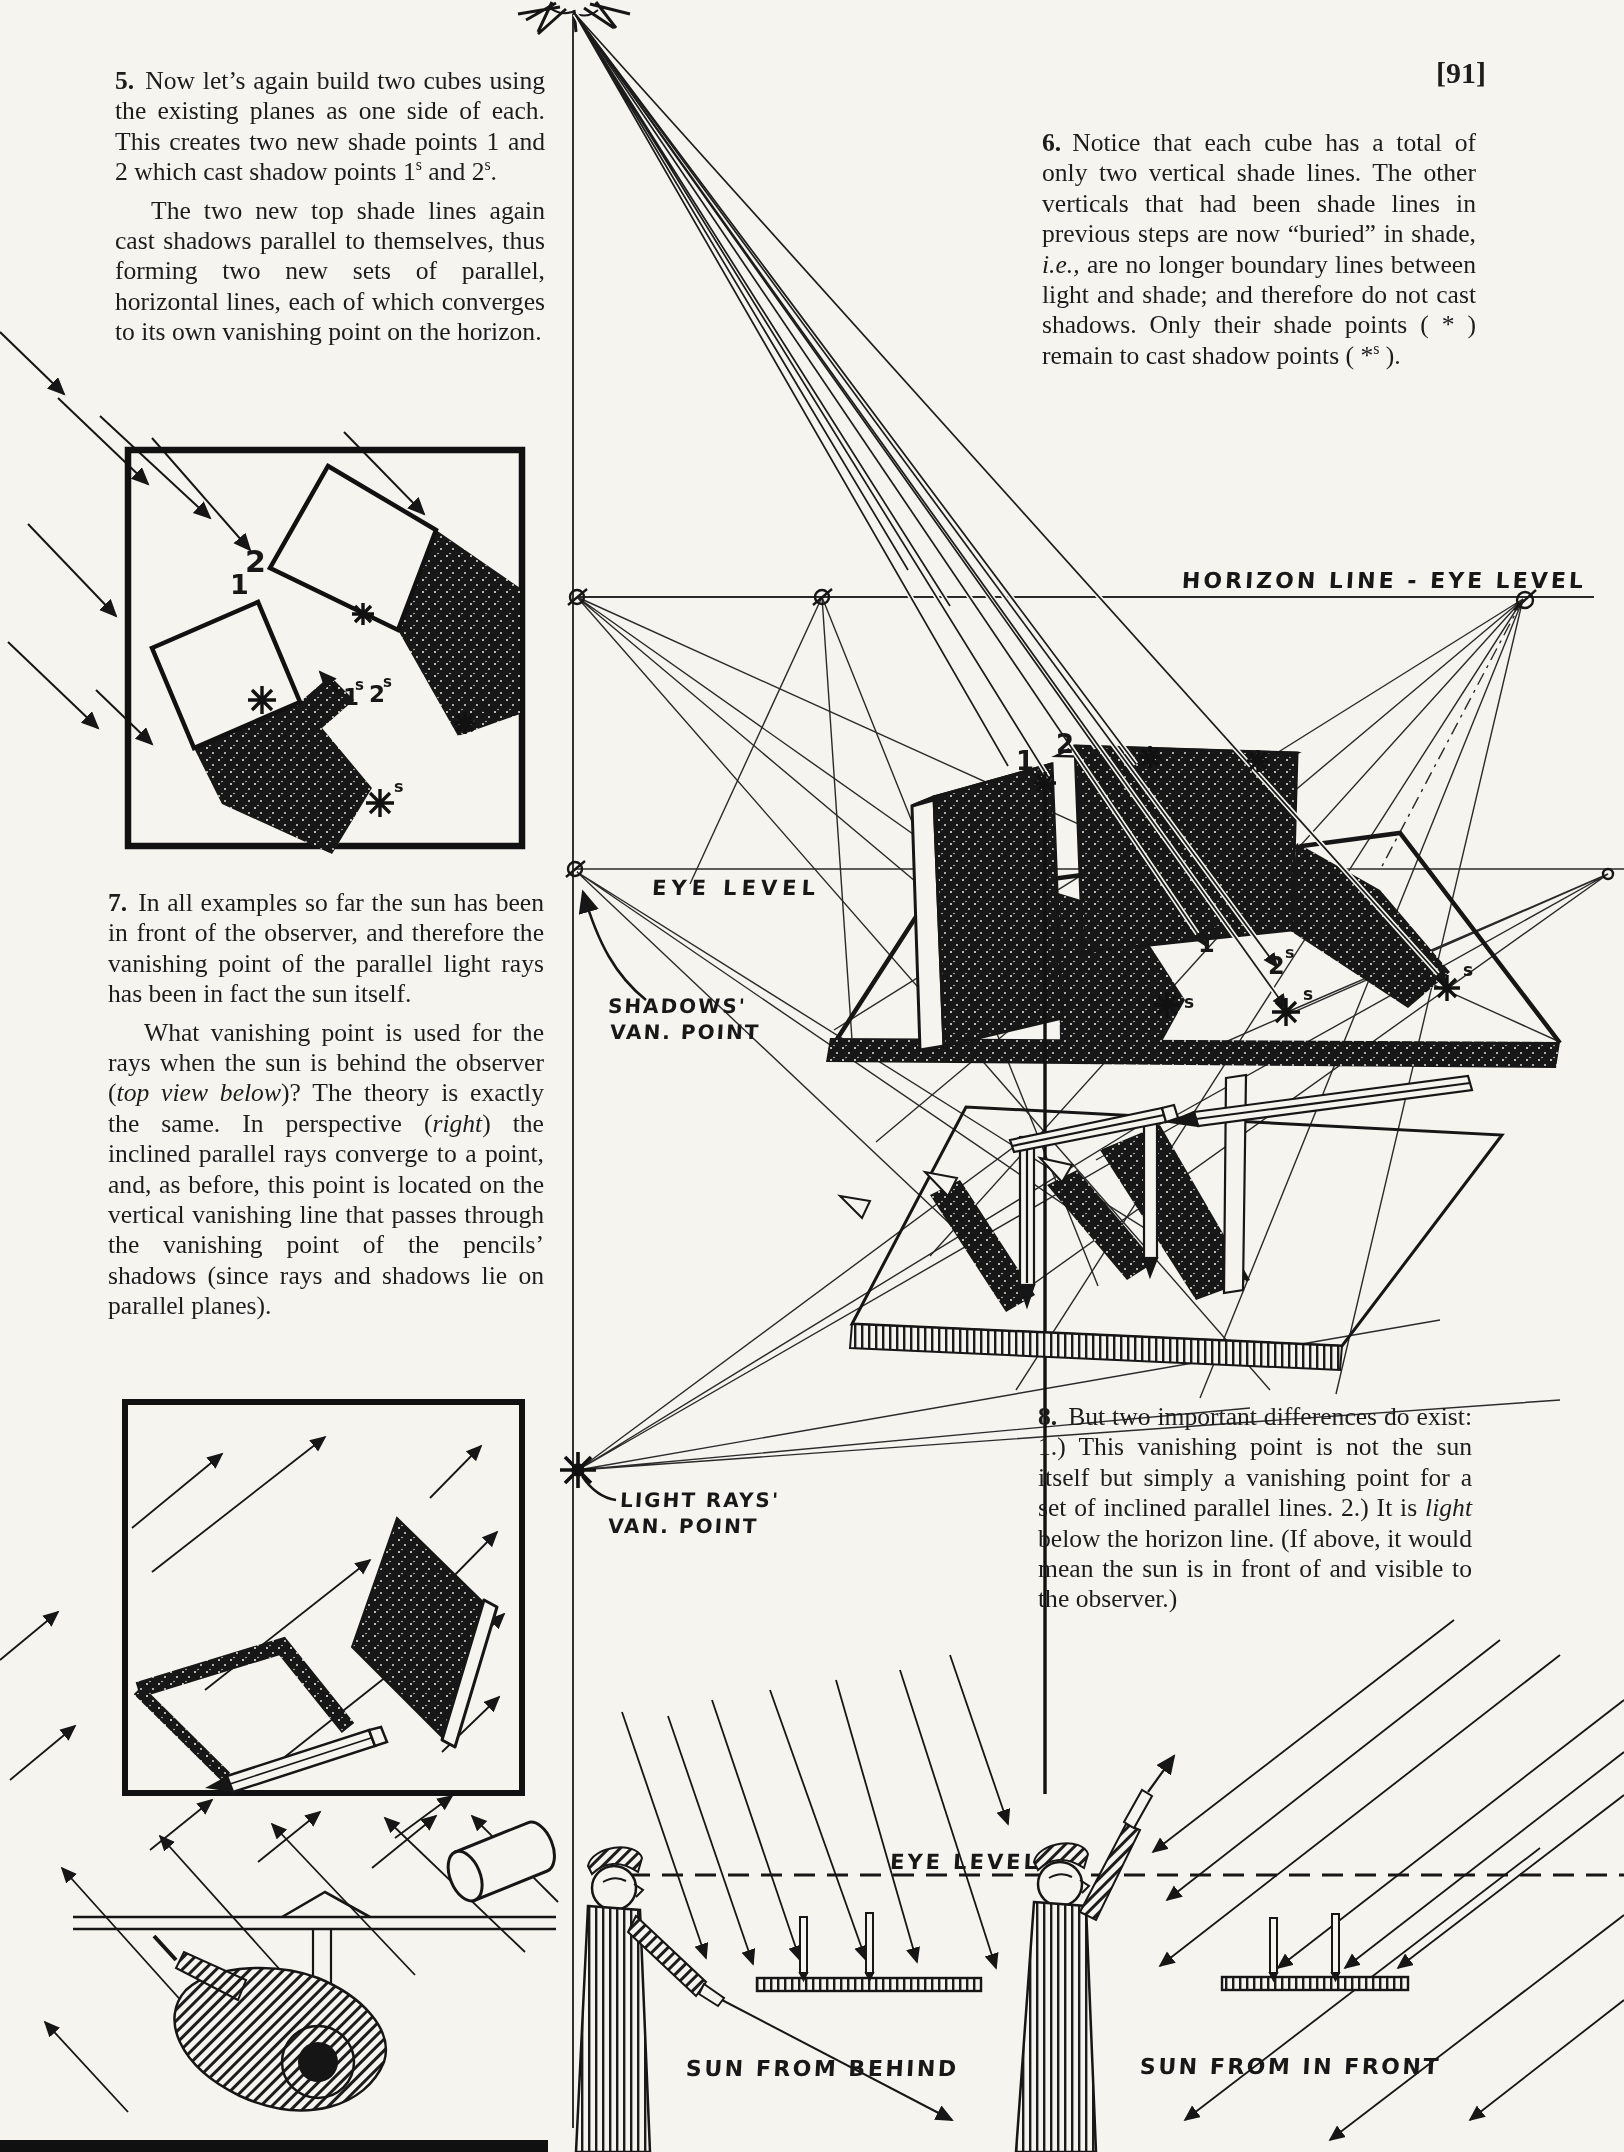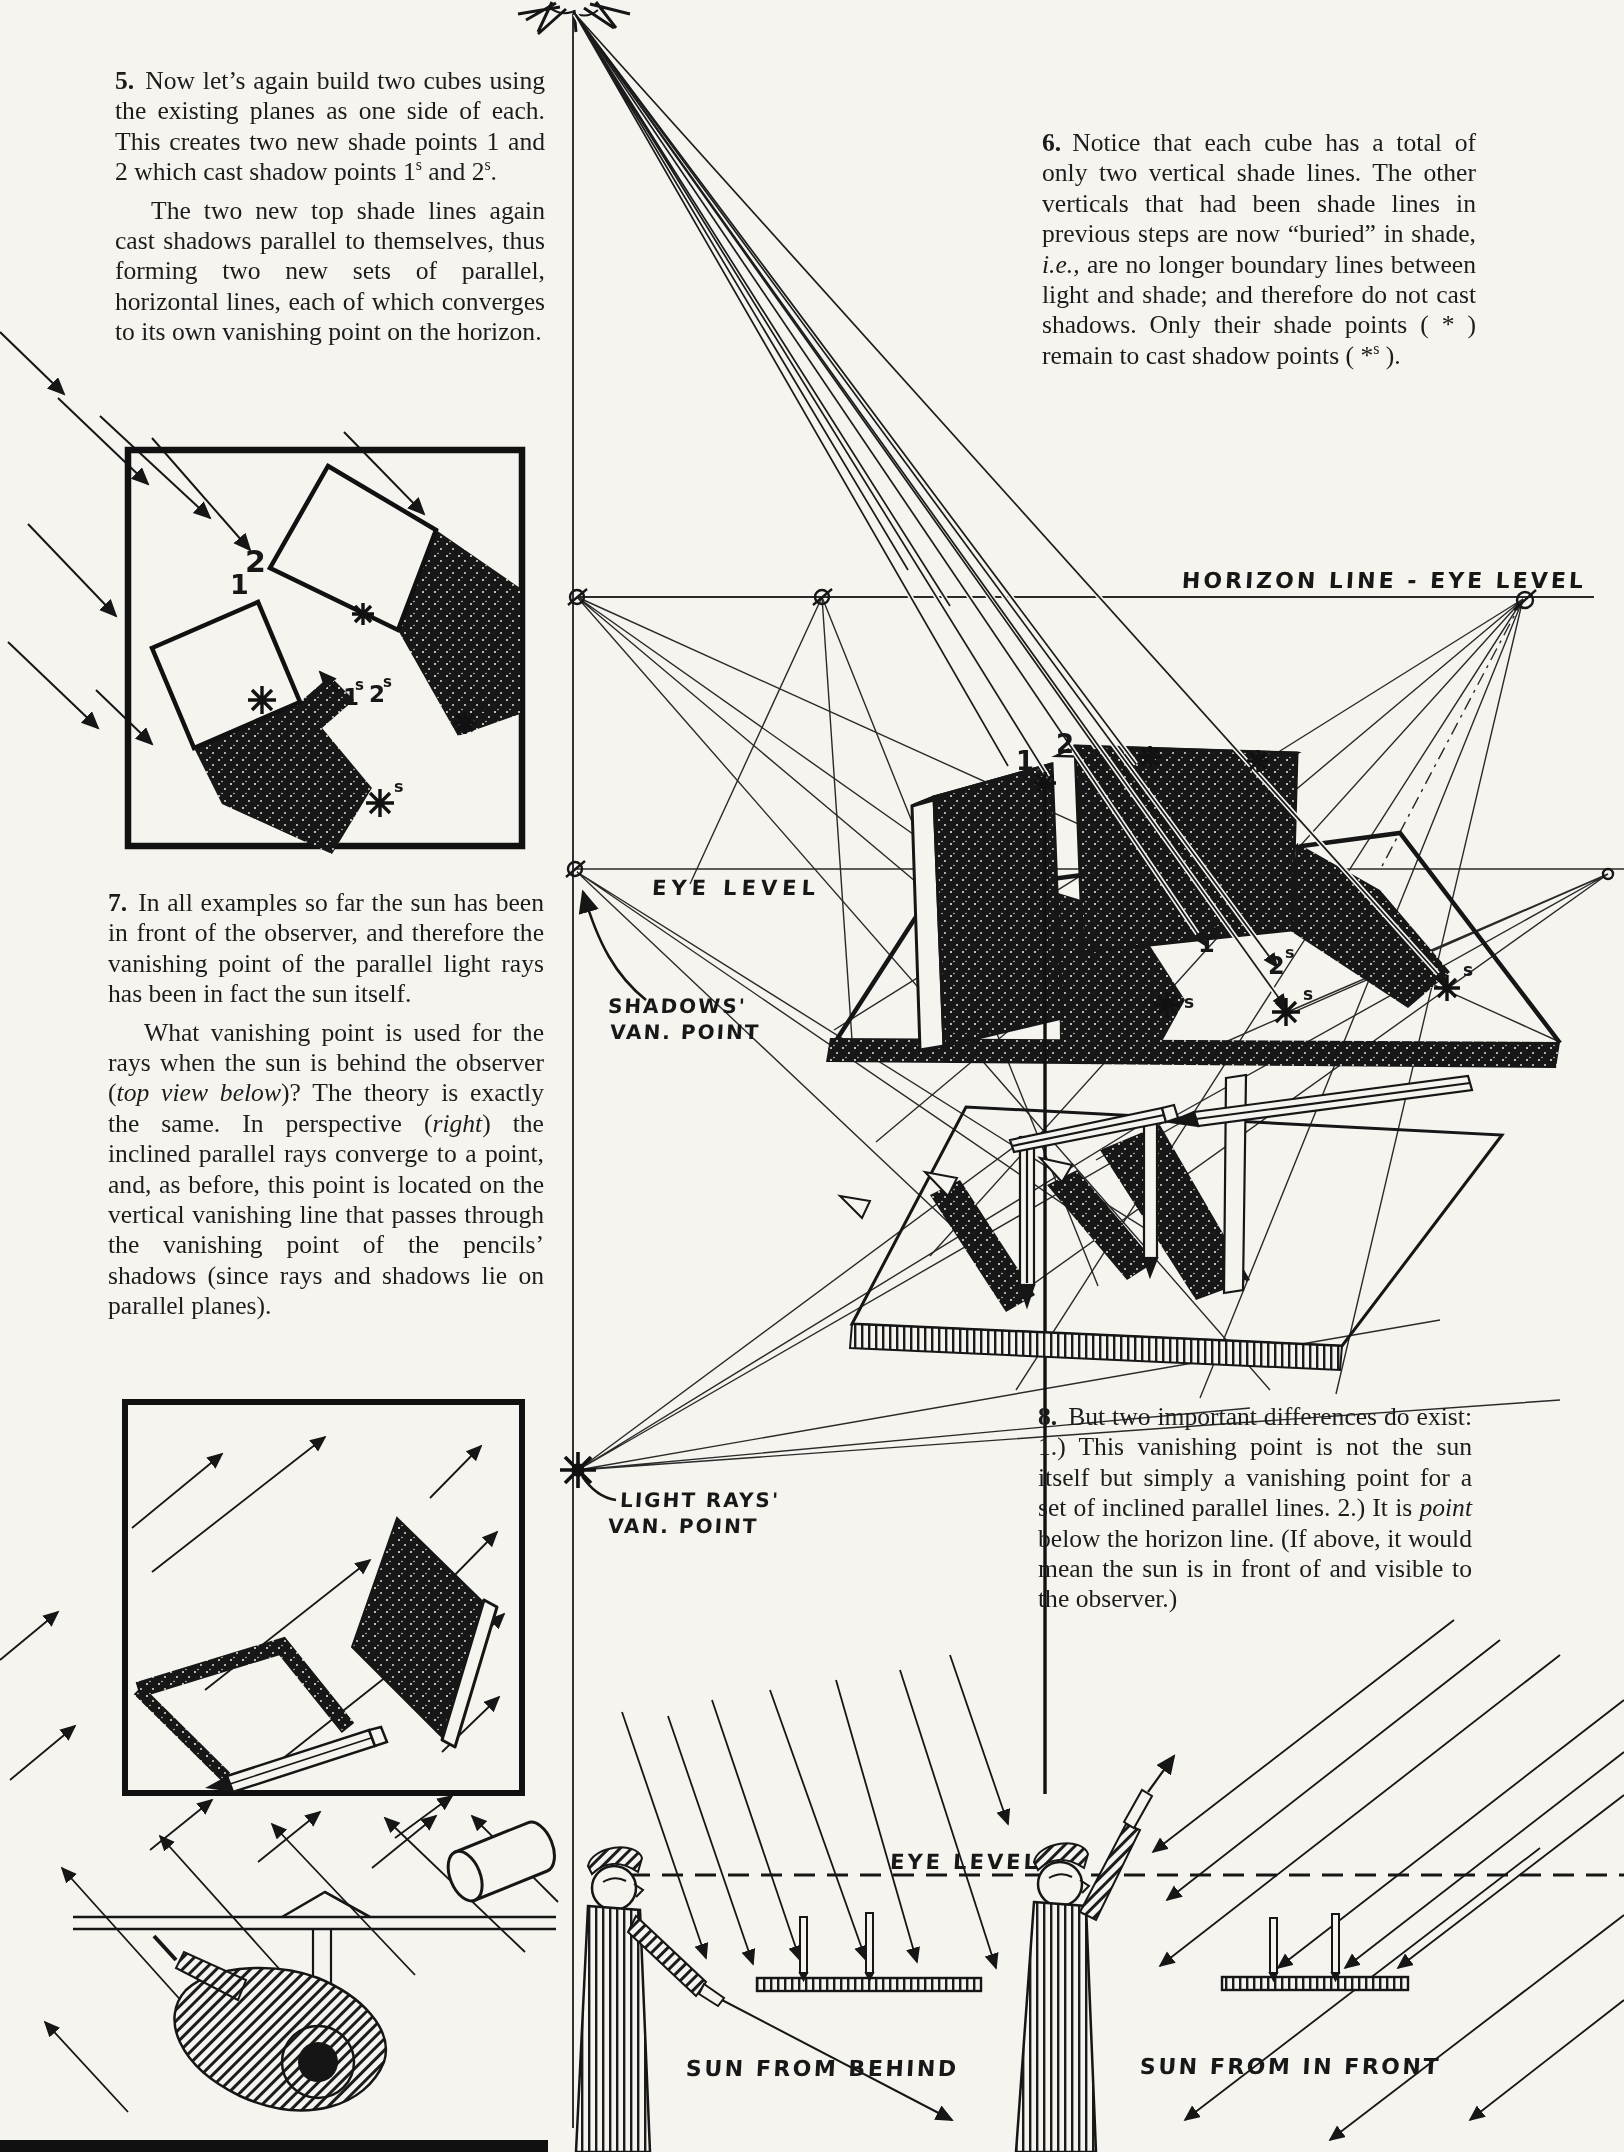--- a/index.html
+++ b/index.html
@@ -324,37 +324,38 @@
     <path d="M1080,1880 l9,6 l-7,7 M1049,1878 q12,-7 23,-1" fill="none" stroke="#161616" stroke-width="2"></path>
     <path d="M1034,1902 L1086,1906 L1096,2152 L1016,2152 Z" fill="url(#hatchv)" stroke="#161616" stroke-width="2.5"></path>
     <polygon points="1080,1912 1126,1824 1140,1830 1096,1920" fill="url(#hatchd)" stroke="#161616" stroke-width="2"></polygon>
     <polygon points="1124,1822 1142,1790 1152,1796 1134,1828" fill="#f5f4ef" stroke="#161616" stroke-width="2"></polygon>
     <line x1="1148" y1="1792" x2="1174" y2="1756" stroke="#161616" stroke-width="2.2" marker-end="url(#ah)"></line>
   </g>
 
   <rect x="0" y="2140" width="548" height="12" fill="#101010"></rect>
 </svg>
 
+<div class="pagenum">[91]</div>
 
 <div class="txt" style="left:107px;top:58px;width:446px;">
   <p><b class="lead">5.</b><span><span>Now let’s again build two cubes using the existing planes as one side of each. This creates two new shade points 1 and 2 which cast shadow points 1</span><sup>s</sup><span> and 2</span><sup>s</sup><span>.</span></span></p>
   <p class="ind"><span><span>The two new top shade lines again cast shadows parallel to themselves, thus forming two new sets of parallel, horizontal lines, each of which converges to its own vanishing point on the horizon.</span></span></p>
 </div>
 
 <div class="txt" style="left:1034px;top:120px;width:450px;">
   <p><b class="lead">6.</b><span><span>Notice that each cube has a total of only two vertical shade lines. The other verticals that had been shade lines in previous steps are now “buried” in shade, </span><i>i.e.,</i><span> are no longer boundary lines between light and shade; and therefore do not cast shadows. Only their shade points ( * ) remain to cast shadow points ( *</span><sup>s</sup><span> ).</span></span></p>
 </div>
 
 <div class="txt" style="left:100px;top:880px;width:452px;">
   <p><b class="lead">7.</b><span><span>In all examples so far the sun has been in front of the observer, and therefore the vanishing point of the parallel light rays has been in fact the sun itself.</span></span></p>
   <p class="ind"><span><span>What vanishing point is used for the rays when the sun is behind the observer (</span><i>top view below</i><span>)? The theory is exactly the same. In perspective (</span><i>right</i><span>) the inclined parallel rays converge to a point, and, as before, this point is located on the vertical vanishing line that passes through the vanishing point of the pencils’ shadows (since rays and shadows lie on parallel planes).</span></span></p>
 </div>
 
 <div class="txt" style="left:1030px;top:1394px;width:450px;">
-  <p><b class="lead">8.</b><span><span>But two important differences do exist: 1.) This vanishing point is not the sun itself but simply a vanishing point for a set of inclined parallel lines. 2.) It is </span><i>point</i><span> below the horizon line. (If above, it would mean the sun is in front of and visible to the observer.)</span></span></p>
+  <p><b class="lead">8.</b><span><span>But two important differences do exist: 1.) This vanishing point is not the sun itself but simply a vanishing point for a set of inclined parallel lines. 2.) It is </span><i>light</i><span> below the horizon line. (If above, it would mean the sun is in front of and visible to the observer.)</span></span></p>
 </div>
 
 <div class="hand h-horizon">HORIZON LINE - EYE LEVEL</div>
 <div class="hand h-eye2">EYE LEVEL</div>
 <div class="hand h-shvp1">SHADOWS'</div>
 <div class="hand h-shvp2">VAN. POINT</div>
 <div class="hand h-lvp1">LIGHT RAYS'</div>
 <div class="hand h-lvp2">VAN. POINT</div>
 <div class="hand h-eyebot">EYE LEVEL</div>
 <div class="hand h-capb">SUN FROM BEHIND</div>

